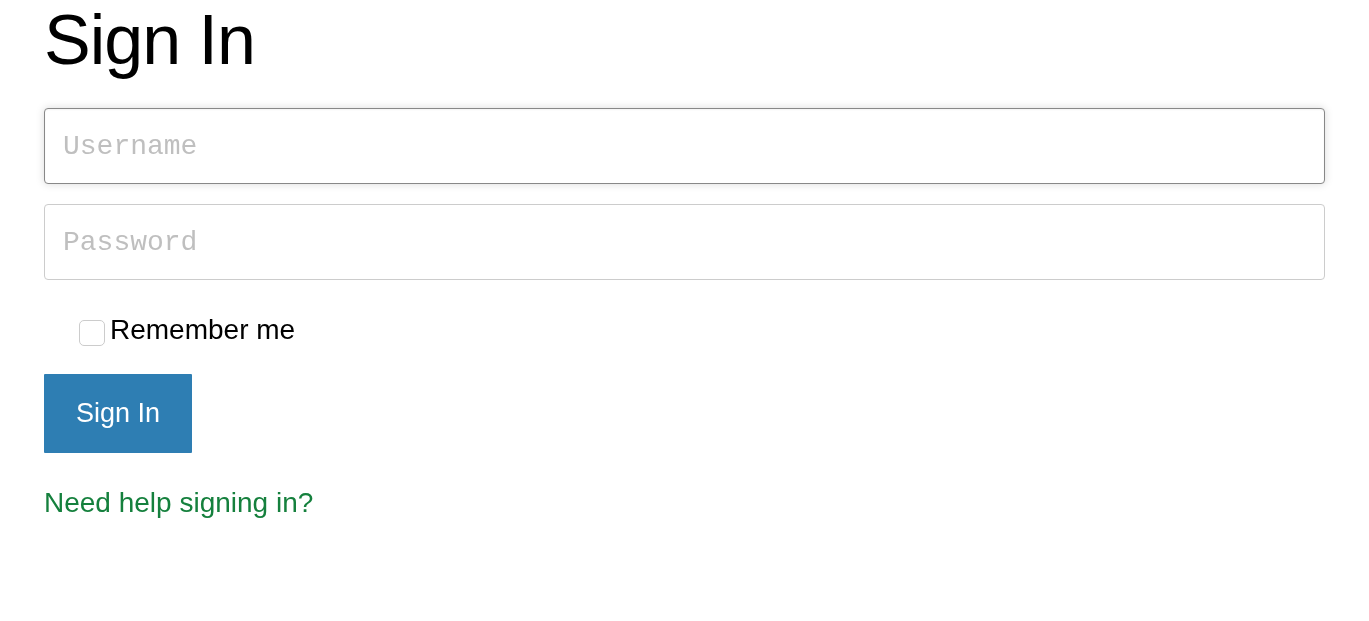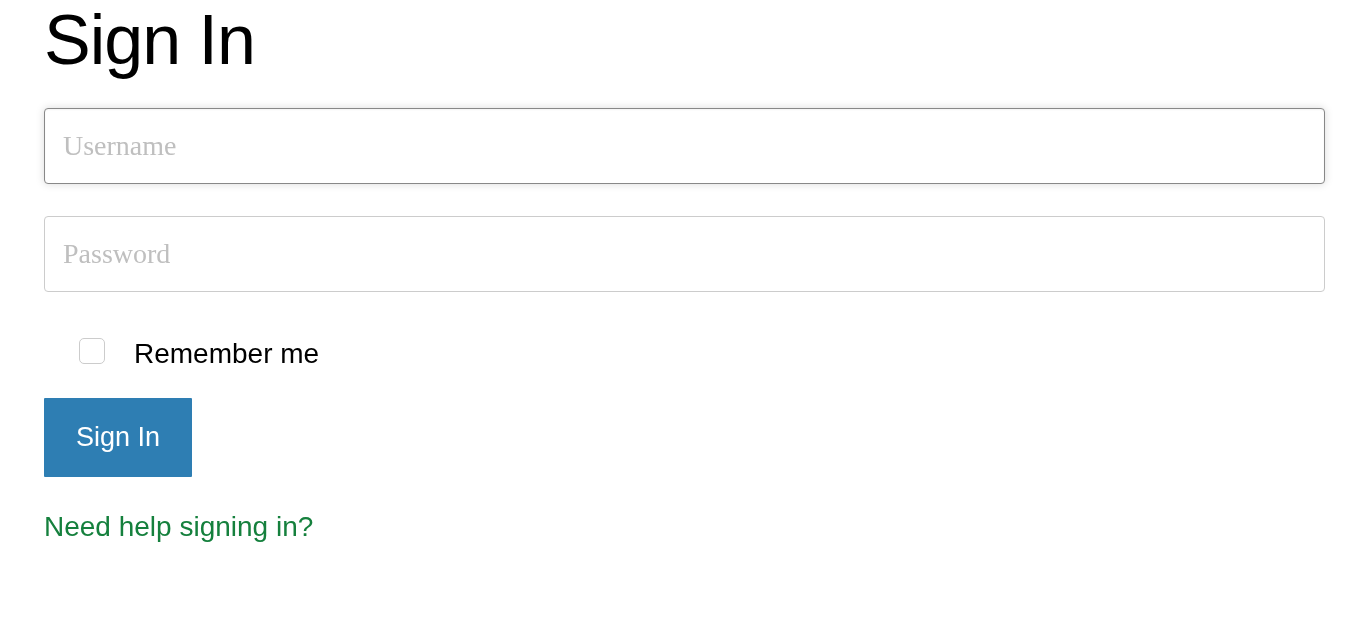--- a/index.html
+++ b/index.html
@@ -18,39 +18,39 @@
       color: #000;
       letter-spacing: -1px;
       margin-top: 0;
       margin-bottom: 28px;
     }
     .form-input {
       width: 100%;
       height: 76px;
       padding: 0 18px;
       font-size: 28px;
-      font-family: Liberation Serif, serif;
+      font-family: Liberation Mono, monospace;
       border: 1px solid #ccc;
       border-radius: 4px;
       background: #fff;
       color: #333;
       outline: none;
-      margin-bottom: 32px;
+      margin-bottom: 20px;
     }
     .form-input::placeholder {
       color: #bfbfbf;
     }
     .form-input.focused {
       border-color: #888;
       box-shadow: 0 0 8px rgba(0,0,0,0.15), inset 0 1px 2px rgba(0,0,0,0.05);
     }
     .checkbox-row {
       display: flex;
-      align-items: flex-start;
-      gap: 29px;
+      align-items: flex-end;
+      gap: 5px;
       margin-bottom: 28px;
       margin-top: 14px;
       padding-left: 35px;
     }
     .checkbox-box {
       width: 26px;
       height: 26px;
       border: 1px solid #ccc;
       border-radius: 5px;
       background: #fff;

